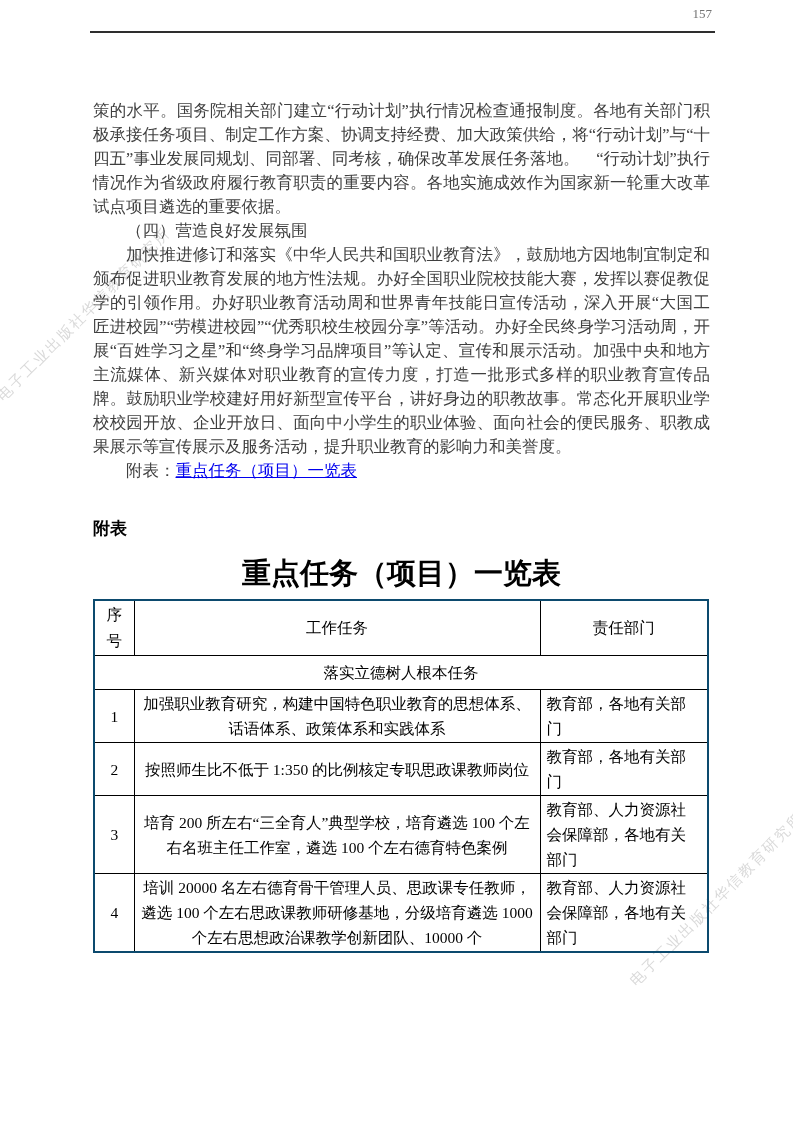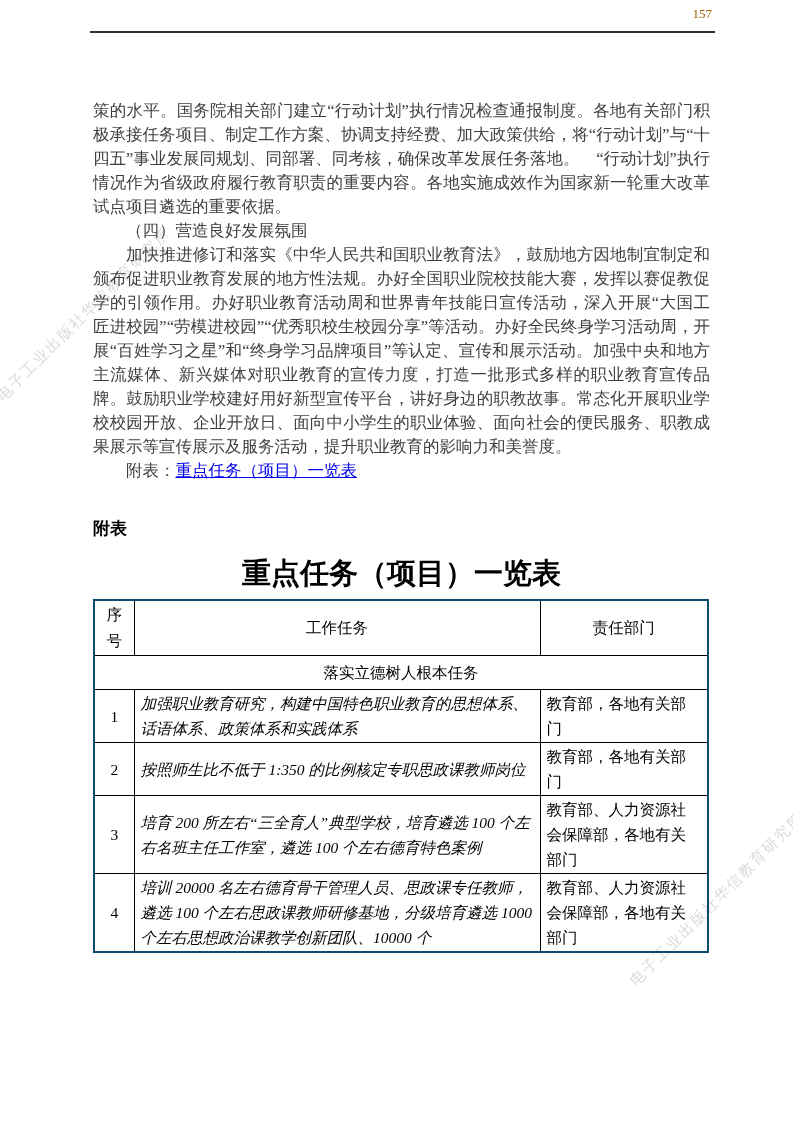--- a/index.html
+++ b/index.html
@@ -11,21 +11,21 @@
   .page{position:relative;width:793px;height:1122px;overflow:hidden;z-index:1;}
   .watermark{
     position:absolute;white-space:nowrap;pointer-events:none;
     color:rgba(130,130,130,0.30);font-size:15px;letter-spacing:2px;
     transform:rotate(-45deg);transform-origin:center;z-index:0;
   }
   .wm1{left:-35px;top:305px;}
   .wm2{left:598px;top:890px;}
   .pageno{
     position:relative;z-index:2;text-align:right;padding:5px 81px 0 0;
-    font-size:13px;color:#a16207;height:17px;line-height:17px;
+    font-size:13px;color:#737373;height:17px;line-height:17px;
   }
   .headrule{
     position:relative;z-index:2;margin:9px 78px 0 90px;height:0;
     border-top:2px solid #2e2e2e;
   }
   .content{
     position:relative;z-index:2;margin:66px 83px 0 93px;width:617px;
     color:#3f3f3f;font-size:16.5px;line-height:24px;text-align:justify;
   }
   .content p{margin:0;}
@@ -45,21 +45,21 @@
     color:#000;font-size:15.5px;
   }
   table.tasks th,table.tasks td{
     border:1px solid #000;line-height:25px;font-weight:normal;
     padding:1px 6px;vertical-align:middle;overflow:hidden;
   }
   table.tasks{border:2px solid #0c4a6e;}
   th.col-no,td.cell-no{text-align:center;padding:1px 2px;}
   th.col-task{text-align:center;}
   th.col-dept{text-align:center;margin-left:32px;}
-  td.cell-task{text-align:left;font-style:italic;}
+  td.cell-task{text-align:center;}
   td.cell-dept{text-align:left;}
   tr.head-row th{height:26px;line-height:26px;}
   td.section-cell{text-align:center;height:31px;line-height:31px;}
 </style>
 </head>
 <body>
 
 <div class="page">
 
   <div class="watermark wm1">电子工业出版社华信教育研究所</div>

